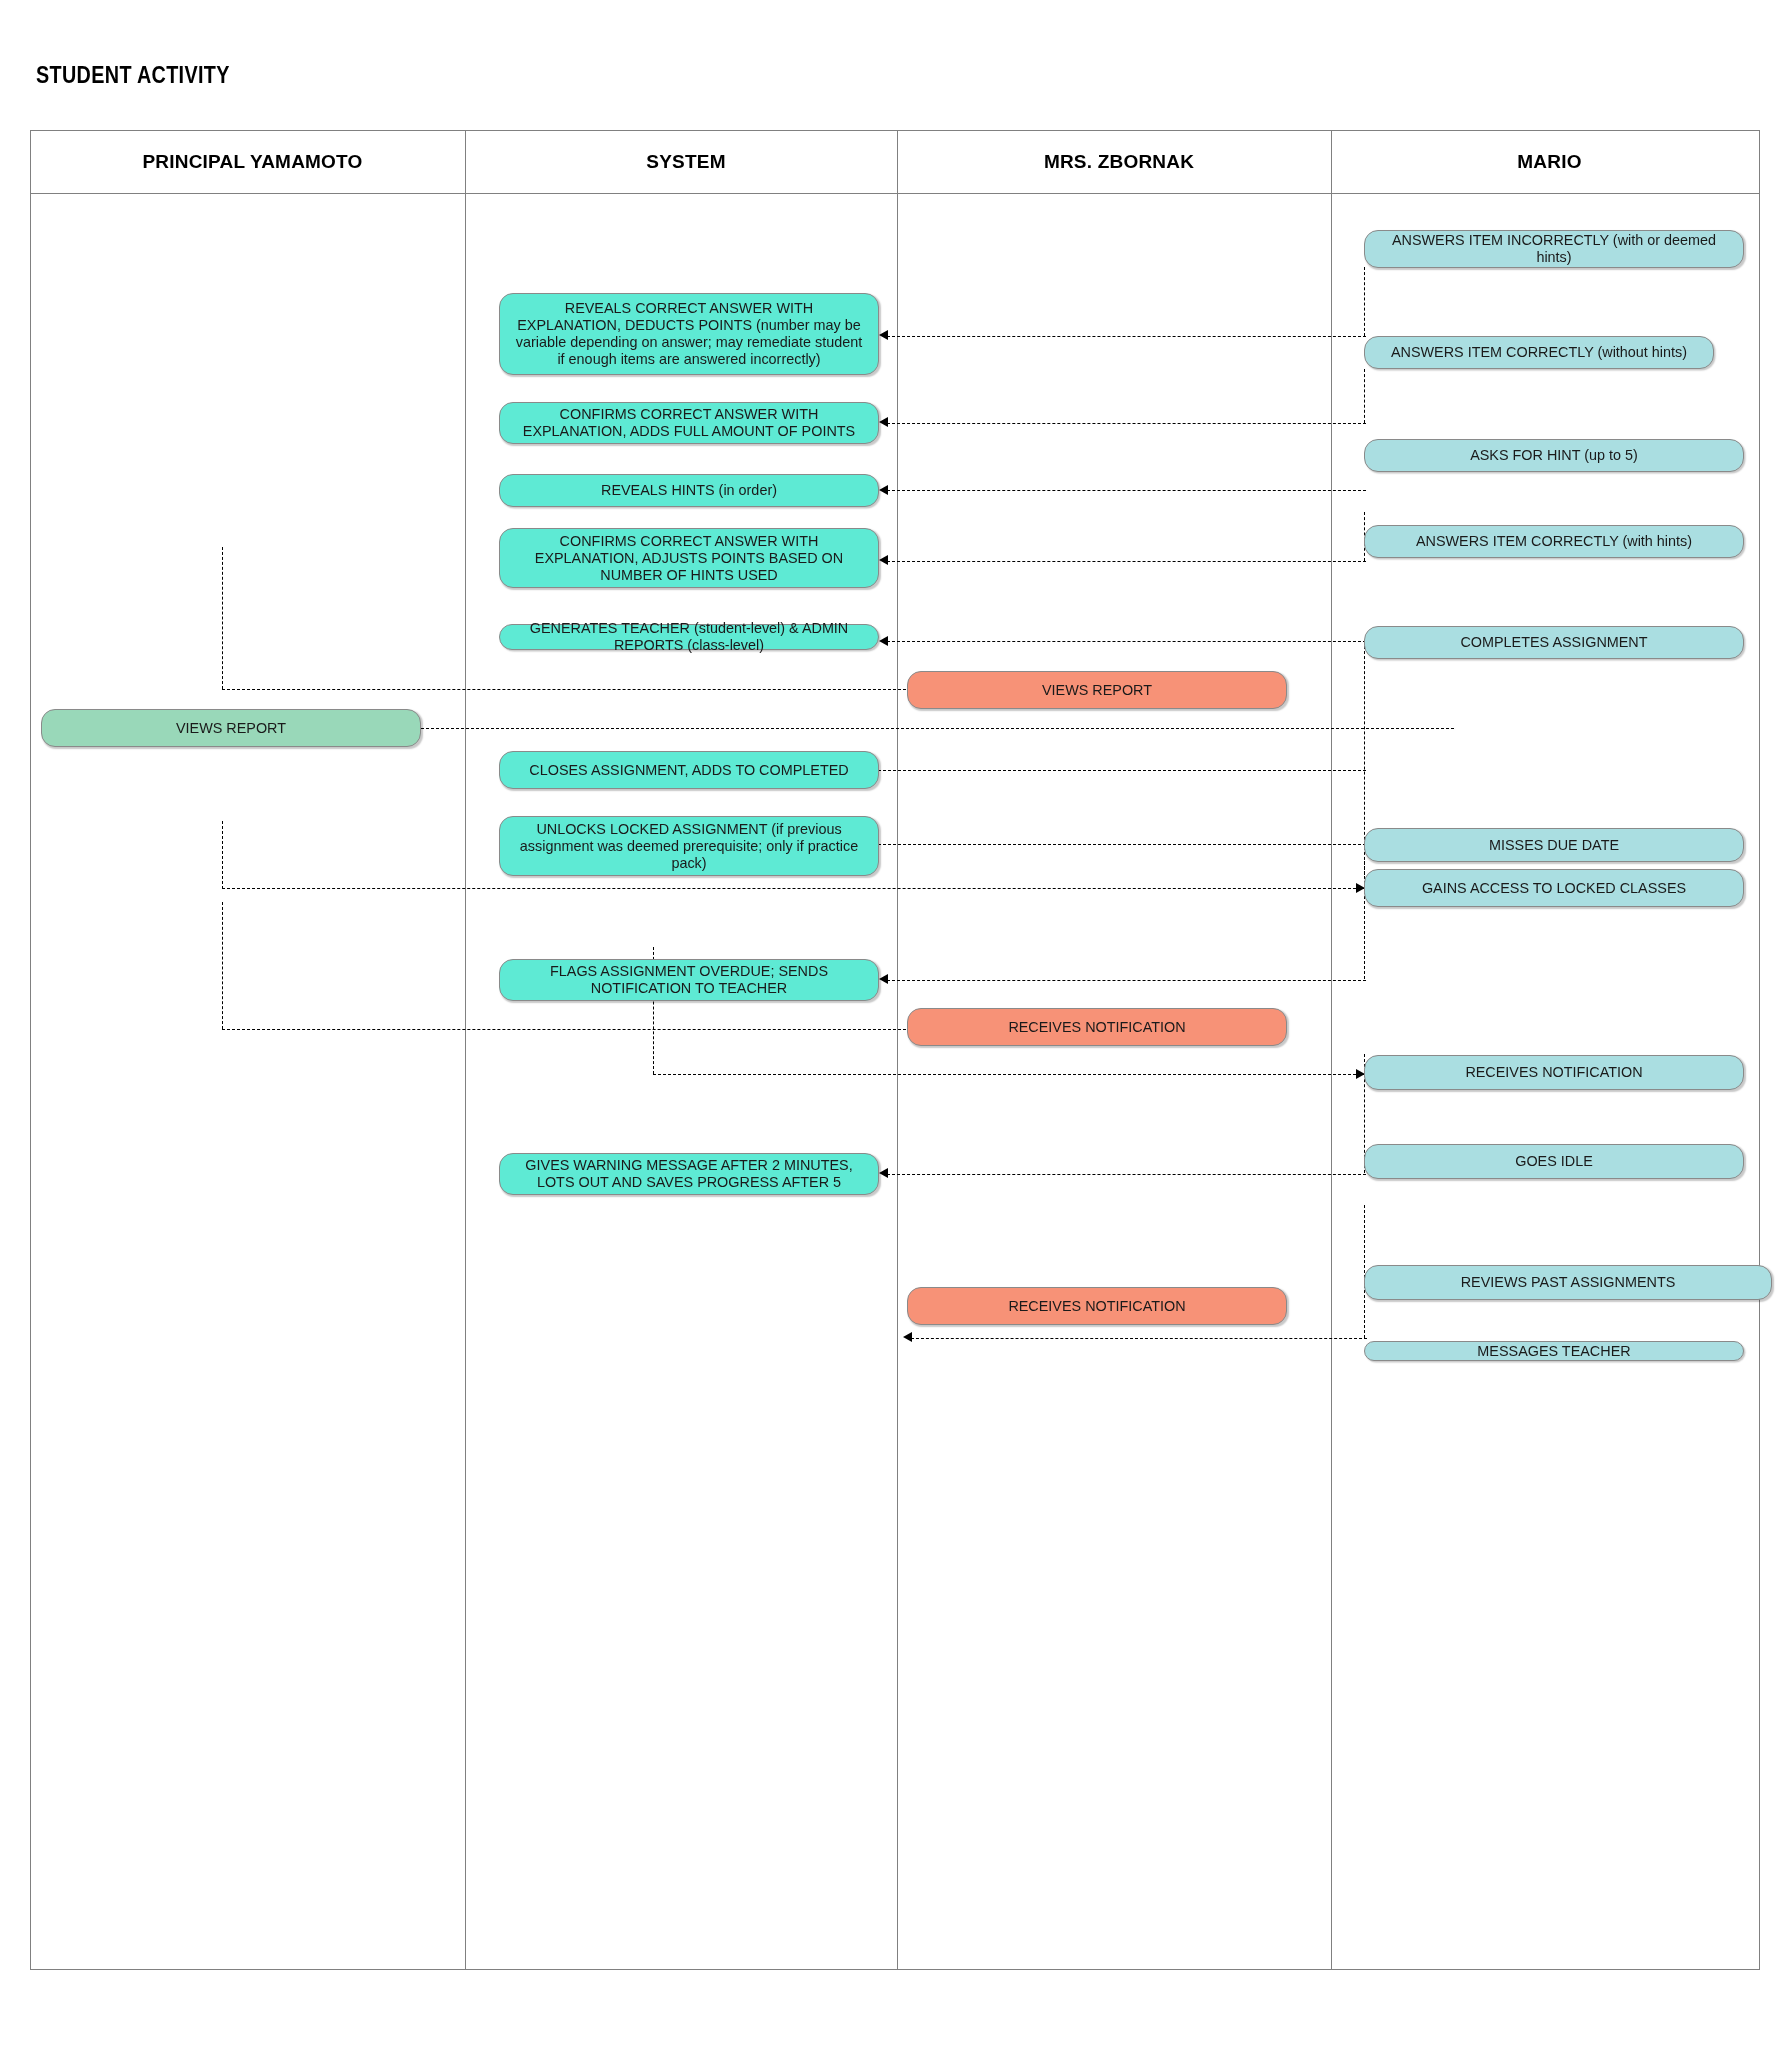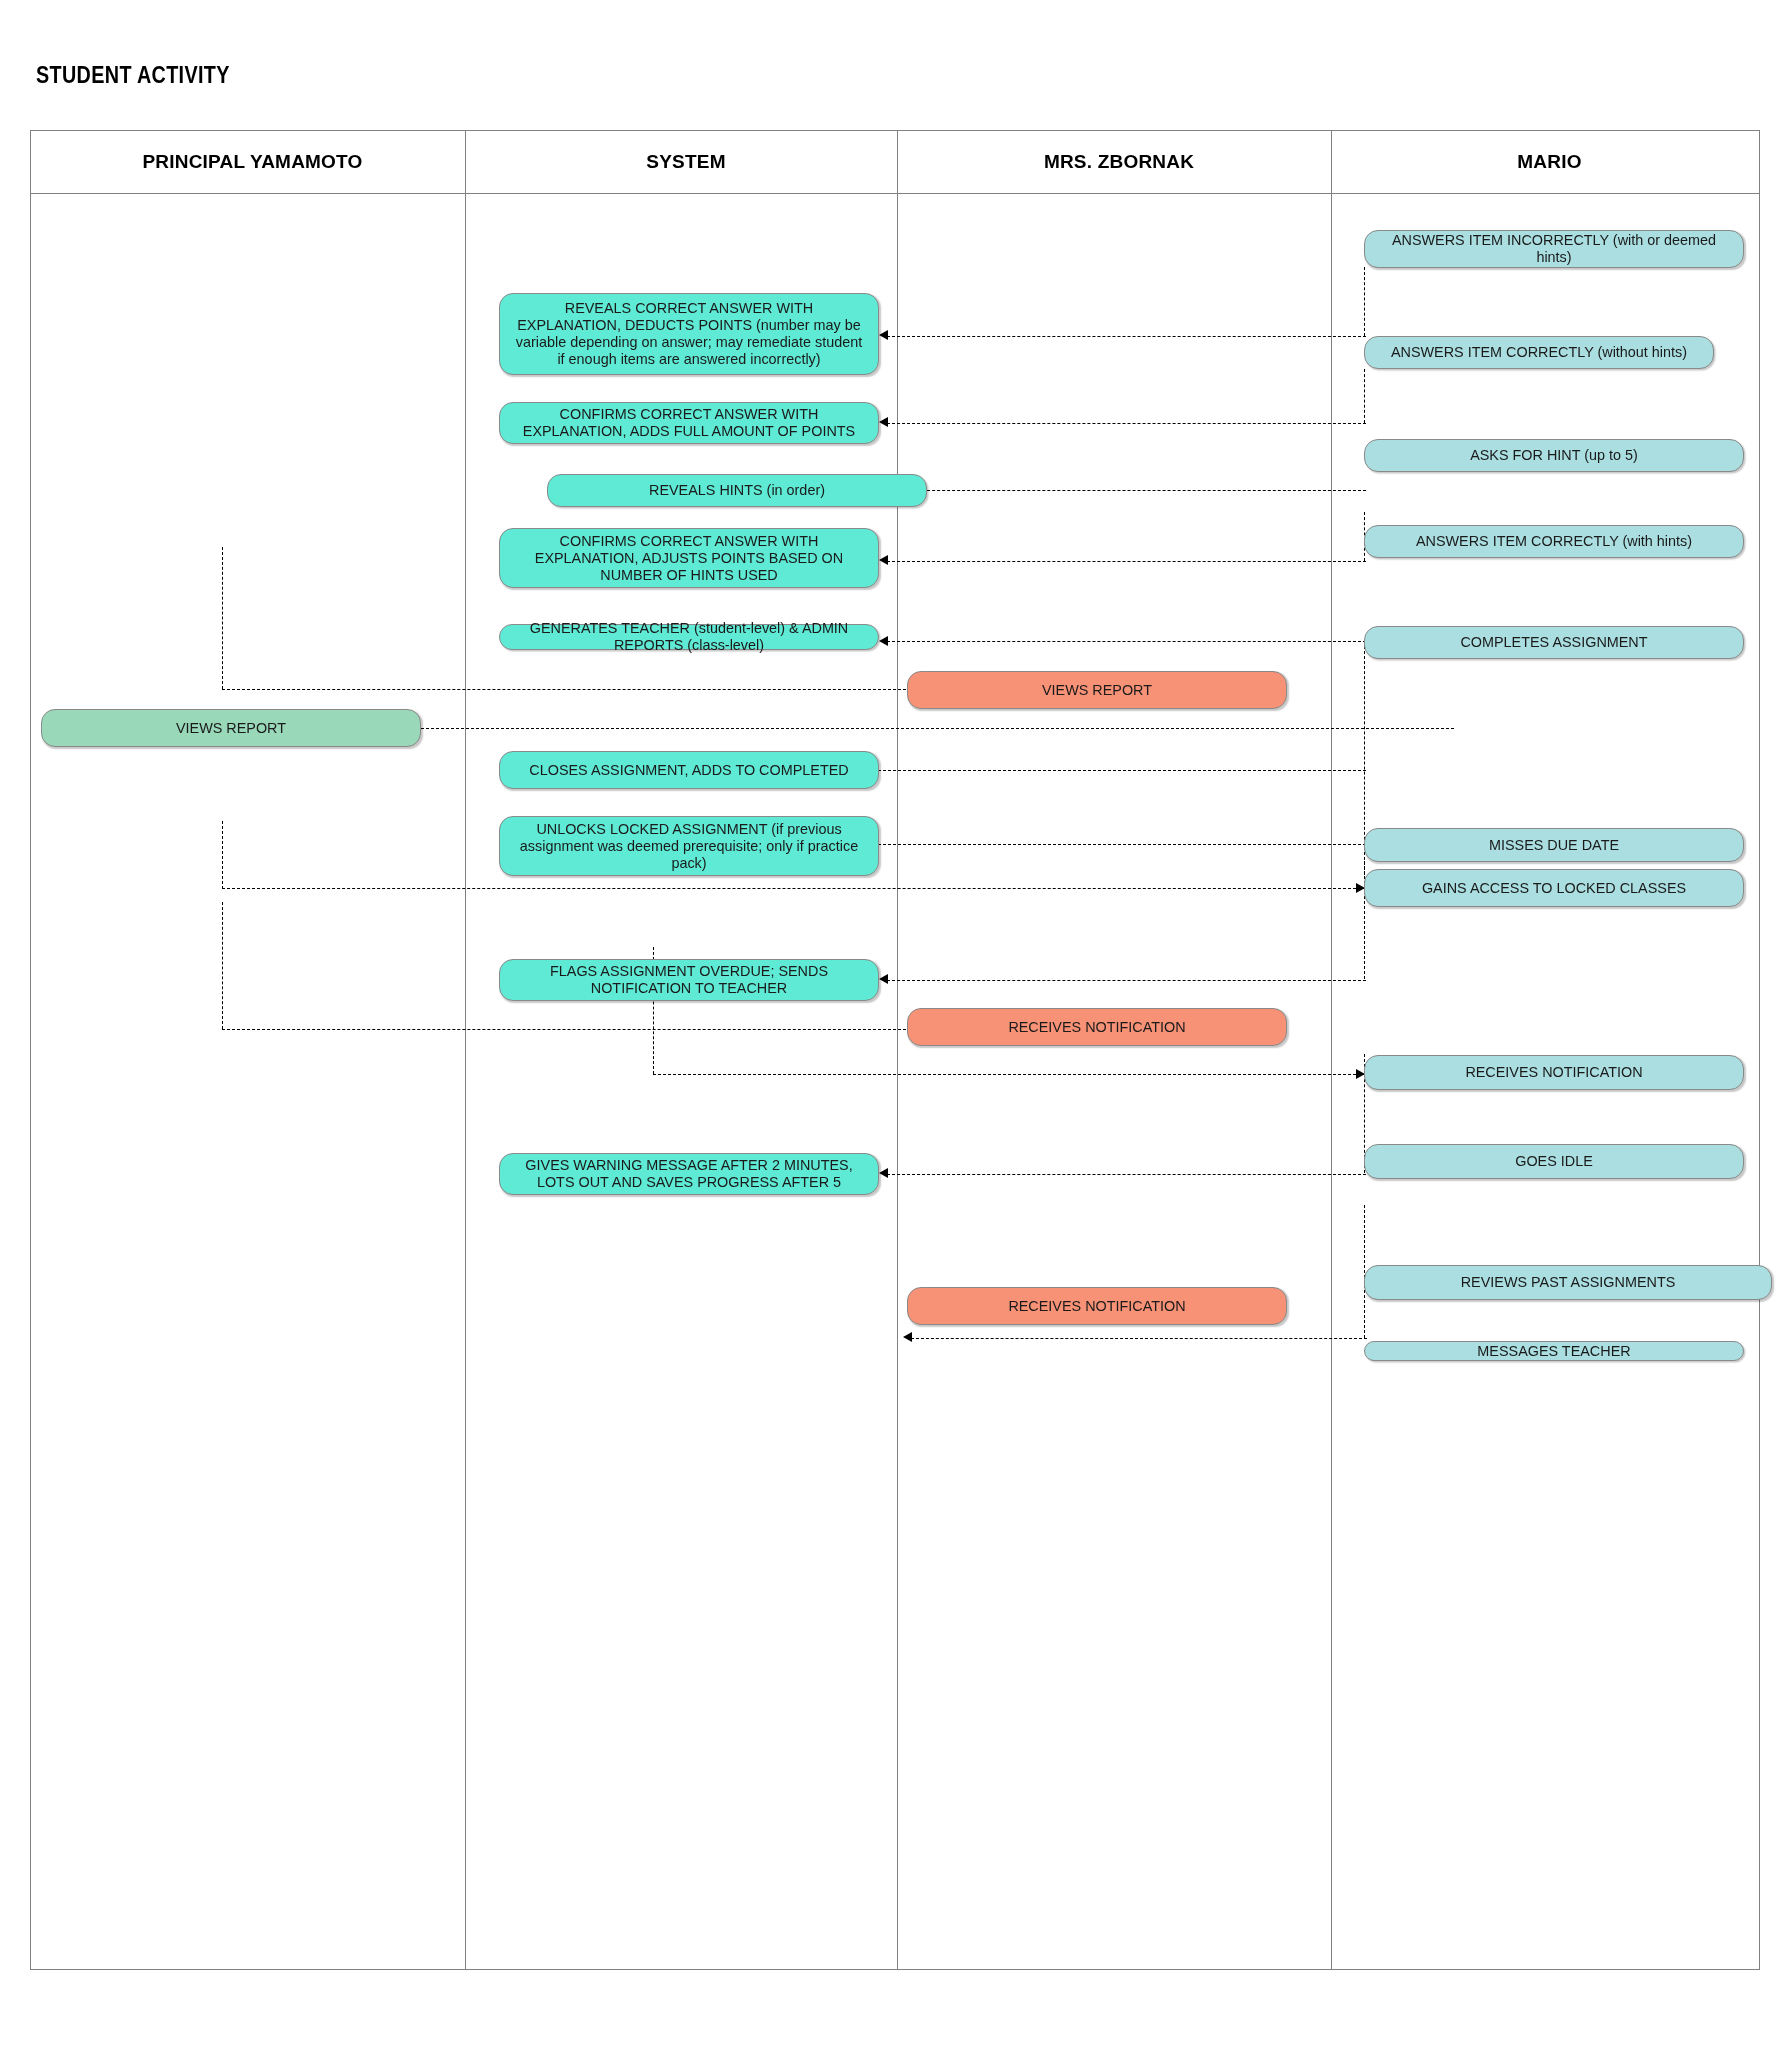--- a/index.html
+++ b/index.html
@@ -203,21 +203,21 @@
     <div class="node teal" style="left:1333px; top:99px; width:380px; height:38px;">ANSWERS ITEM INCORRECTLY (with or deemed hints)</div>
 
     <div class="node purple" style="left:468px; top:162px; width:380px; height:82px;">REVEALS CORRECT ANSWER WITH EXPLANATION, DEDUCTS POINTS (number may be variable depending on answer; may remediate student if enough items are answered incorrectly)</div>
 
     <div class="node teal" style="left:1333px; top:205px; width:350px; height:33px;">ANSWERS ITEM CORRECTLY (without hints)</div>
 
     <div class="node purple" style="left:468px; top:271px; width:380px; height:42px;">CONFIRMS CORRECT ANSWER WITH EXPLANATION, ADDS FULL AMOUNT OF POINTS</div>
 
     <div class="node teal" style="left:1333px; top:308px; width:380px; height:33px;">ASKS FOR HINT (up to 5)</div>
 
-    <div class="node purple" style="left:468px; top:343px; width:380px; height:33px;margin-left:48px;">REVEALS HINTS (in order)</div>
+    <div class="node purple" style="left:468px; top:343px; width:380px; height:33px;">REVEALS HINTS (in order)</div>
 
     <div class="node teal" style="left:1333px; top:394px; width:380px; height:33px;">ANSWERS ITEM CORRECTLY (with hints)</div>
 
     <div class="node purple" style="left:468px; top:397px; width:380px; height:60px;">CONFIRMS CORRECT ANSWER WITH EXPLANATION, ADJUSTS POINTS BASED ON NUMBER OF HINTS USED</div>
 
     <div class="node teal" style="left:1333px; top:495px; width:380px; height:33px;">COMPLETES ASSIGNMENT</div>
 
     <div class="node purple" style="left:468px; top:493px; width:380px; height:26px;">GENERATES TEACHER (student-level) &amp; ADMIN REPORTS (class-level)</div>
 
     <div class="node salmon" style="left:876px; top:540px; width:380px; height:38px;">VIEWS REPORT</div>

